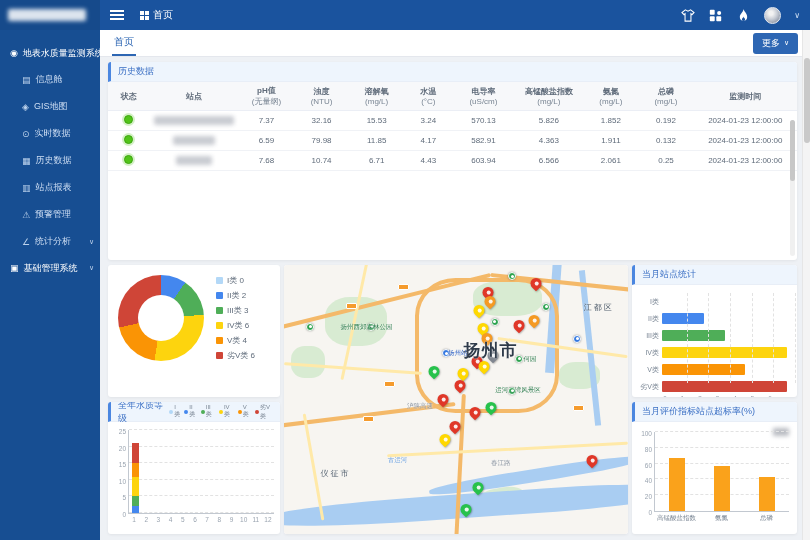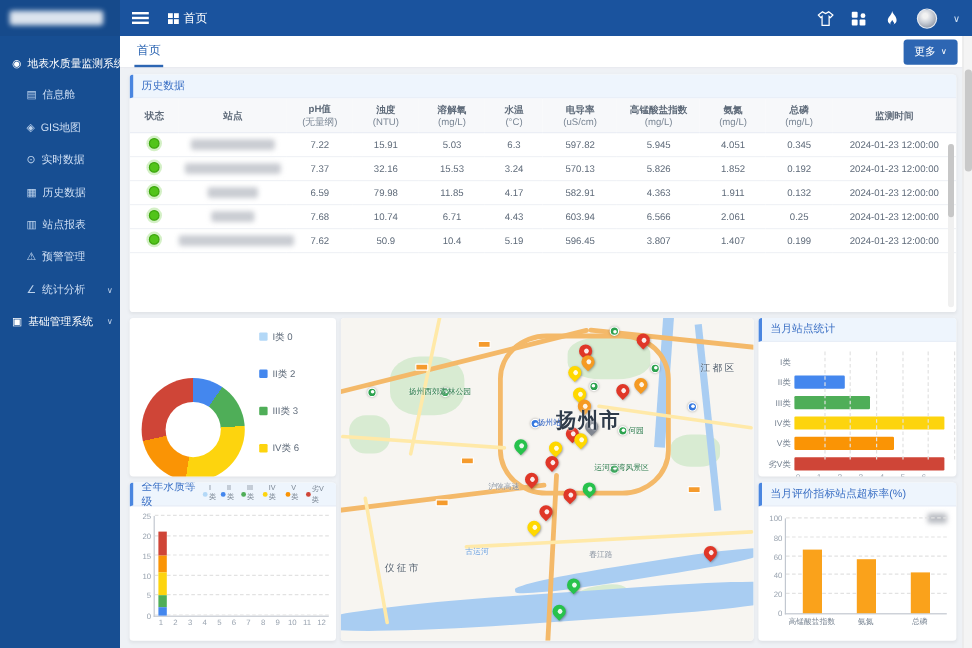--- a/index.html
+++ b/index.html
@@ -66,21 +66,21 @@
   .bottom { display:flex; gap:4px; height:269px; }
   .colL { width:172px; display:flex; flex-direction:column; gap:5px; flex-shrink:0; }
   .colR { width:165px; display:flex; flex-direction:column; gap:5px; flex-shrink:0; }
   .colL .card, .colR .card { flex:1; }
   .map-card { flex:1; min-width:0; }
 
   
   .donut-body { display:flex; align-items:center; padding:10px 6px 6px 10px; }
   .donut { width:86px; height:86px; border-radius:50%; position:relative; flex-shrink:0; }
   .donut .hole { position:absolute; left:50%; top:50%; width:46px; height:46px; margin:-23px 0 0 -23px; background:#fff; border-radius:50%; }
-  .legend { margin-left:12px; display:flex; flex-direction:column; gap:20px; }
+  .legend { margin-left:12px; display:flex; flex-direction:column; gap:4px; }
   .lg-item { display:flex; align-items:center; font-size:8px; color:#5f6b7a; }
   .lg-item .sw { width:7px; height:7px; border-radius:1px; margin-right:4px; }
 
   
   .hbar-body { padding:8px 10px 2px 4px; }
   .hb-row { display:flex; align-items:center; height:17px; }
   .hb-lbl { width:26px; text-align:right; font-size:7px; color:#7a8694; padding-right:3px; flex-shrink:0; }
   .hb-track { flex:1; position:relative; height:11px; }
   .hb-bar { position:absolute; left:0; top:0; height:11px; border-radius:1px; }
   .hb-plot { position:relative; }
@@ -288,33 +288,20 @@
                 <th>
                   <div class="l1">总磷</div>
                   <div class="l2">(mg/L)</div>
                 </th>
                 <th>
                   <div class="l1">监测时间</div>
                 </th>
               </tr>
             </thead>
           <tbody>
-              <tr>
-                <td><span class="dot"></span></td>
-                <td><span class="blurred" style="width: 70px;"></span></td>
-                <td>7.22</td>
-                <td>15.91</td>
-                <td>5.03</td>
-                <td>6.3</td>
-                <td>597.82</td>
-                <td>5.945</td>
-                <td>4.051</td>
-                <td>0.345</td>
-                <td>2024-01-23 12:00:00</td>
-              </tr>
               <tr>
                 <td><span class="dot"></span></td>
                 <td><span class="blurred" style="width: 80px;"></span></td>
                 <td>7.37</td>
                 <td>32.16</td>
                 <td>15.53</td>
                 <td>3.24</td>
                 <td>570.13</td>
                 <td>5.826</td>
                 <td>1.852</td>
@@ -338,33 +325,20 @@
                 <td><span class="dot"></span></td>
                 <td><span class="blurred" style="width: 36px;"></span></td>
                 <td>7.68</td>
                 <td>10.74</td>
                 <td>6.71</td>
                 <td>4.43</td>
                 <td>603.94</td>
                 <td>6.566</td>
                 <td>2.061</td>
                 <td>0.25</td>
-                <td>2024-01-23 12:00:00</td>
-              </tr>
-              <tr>
-                <td><span class="dot"></span></td>
-                <td><span class="blurred" style="width: 96px;"></span></td>
-                <td>7.62</td>
-                <td>50.9</td>
-                <td>10.4</td>
-                <td>5.19</td>
-                <td>596.45</td>
-                <td>3.807</td>
-                <td>1.407</td>
-                <td>0.199</td>
                 <td>2024-01-23 12:00:00</td>
               </tr>
             </tbody>
         </table>
         <div class="tbl-scroll">
             <div class="thumb"></div>
           </div>
       </section>
 
       <div class="bottom">

